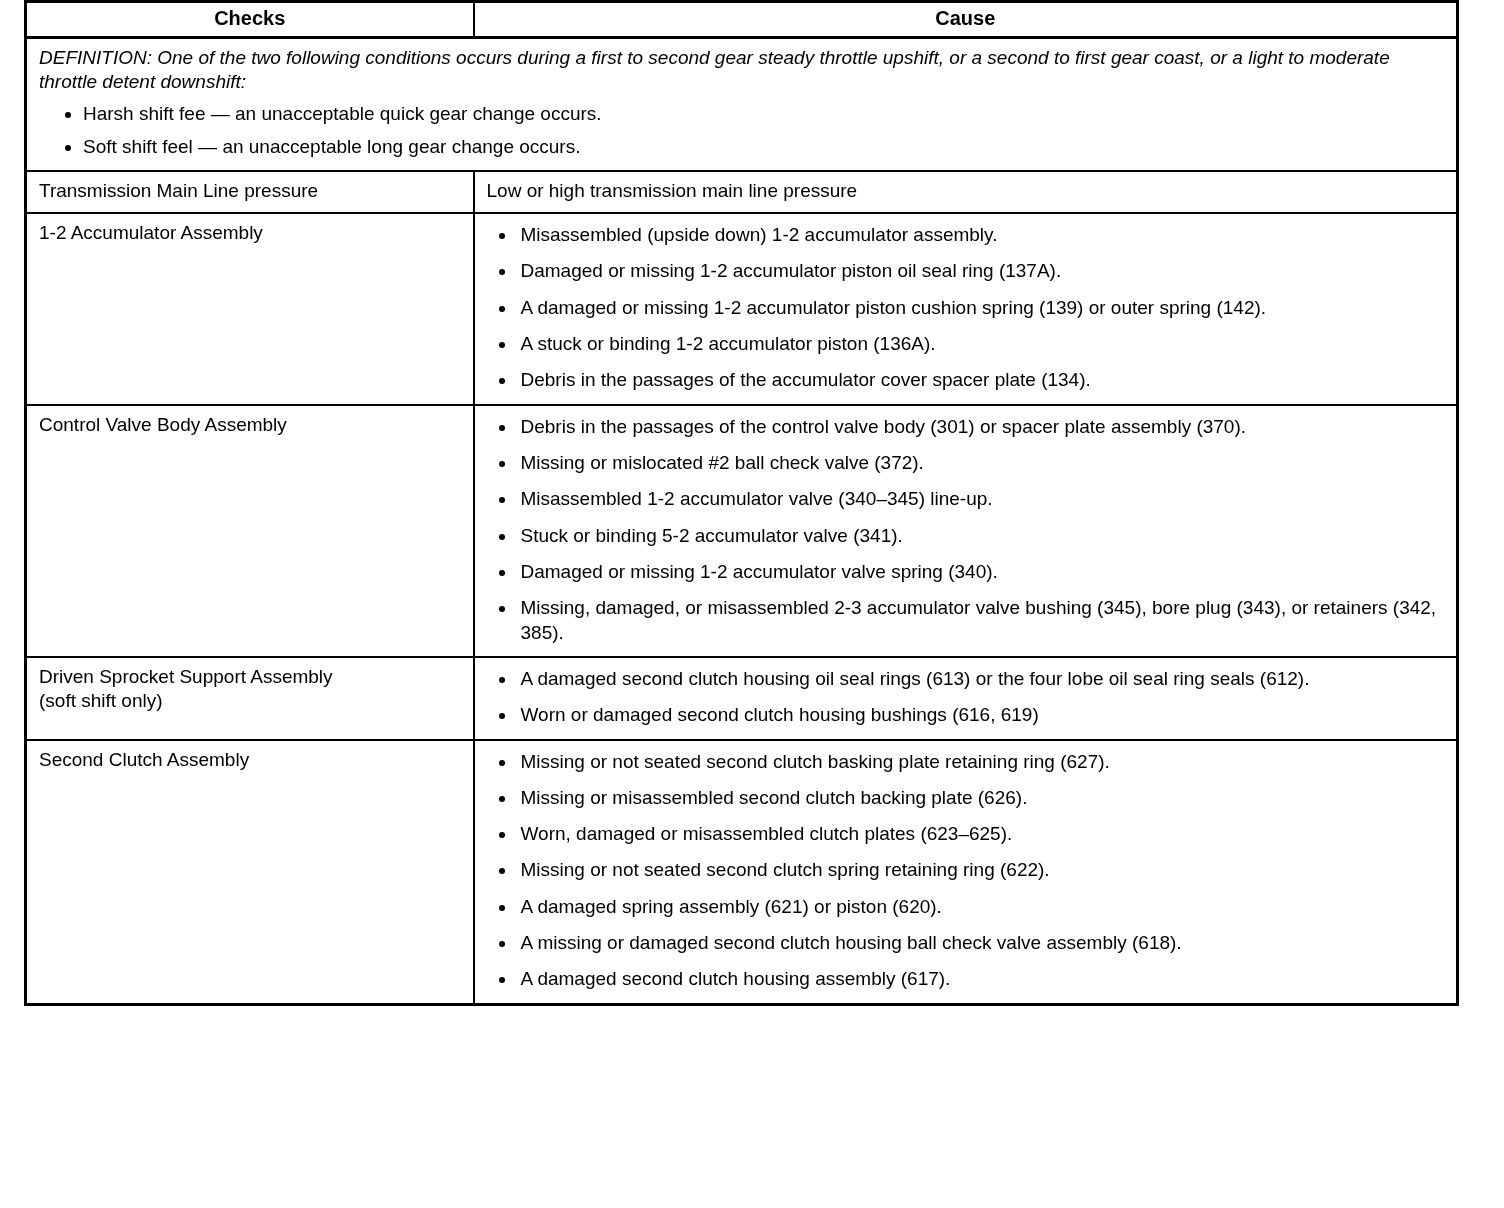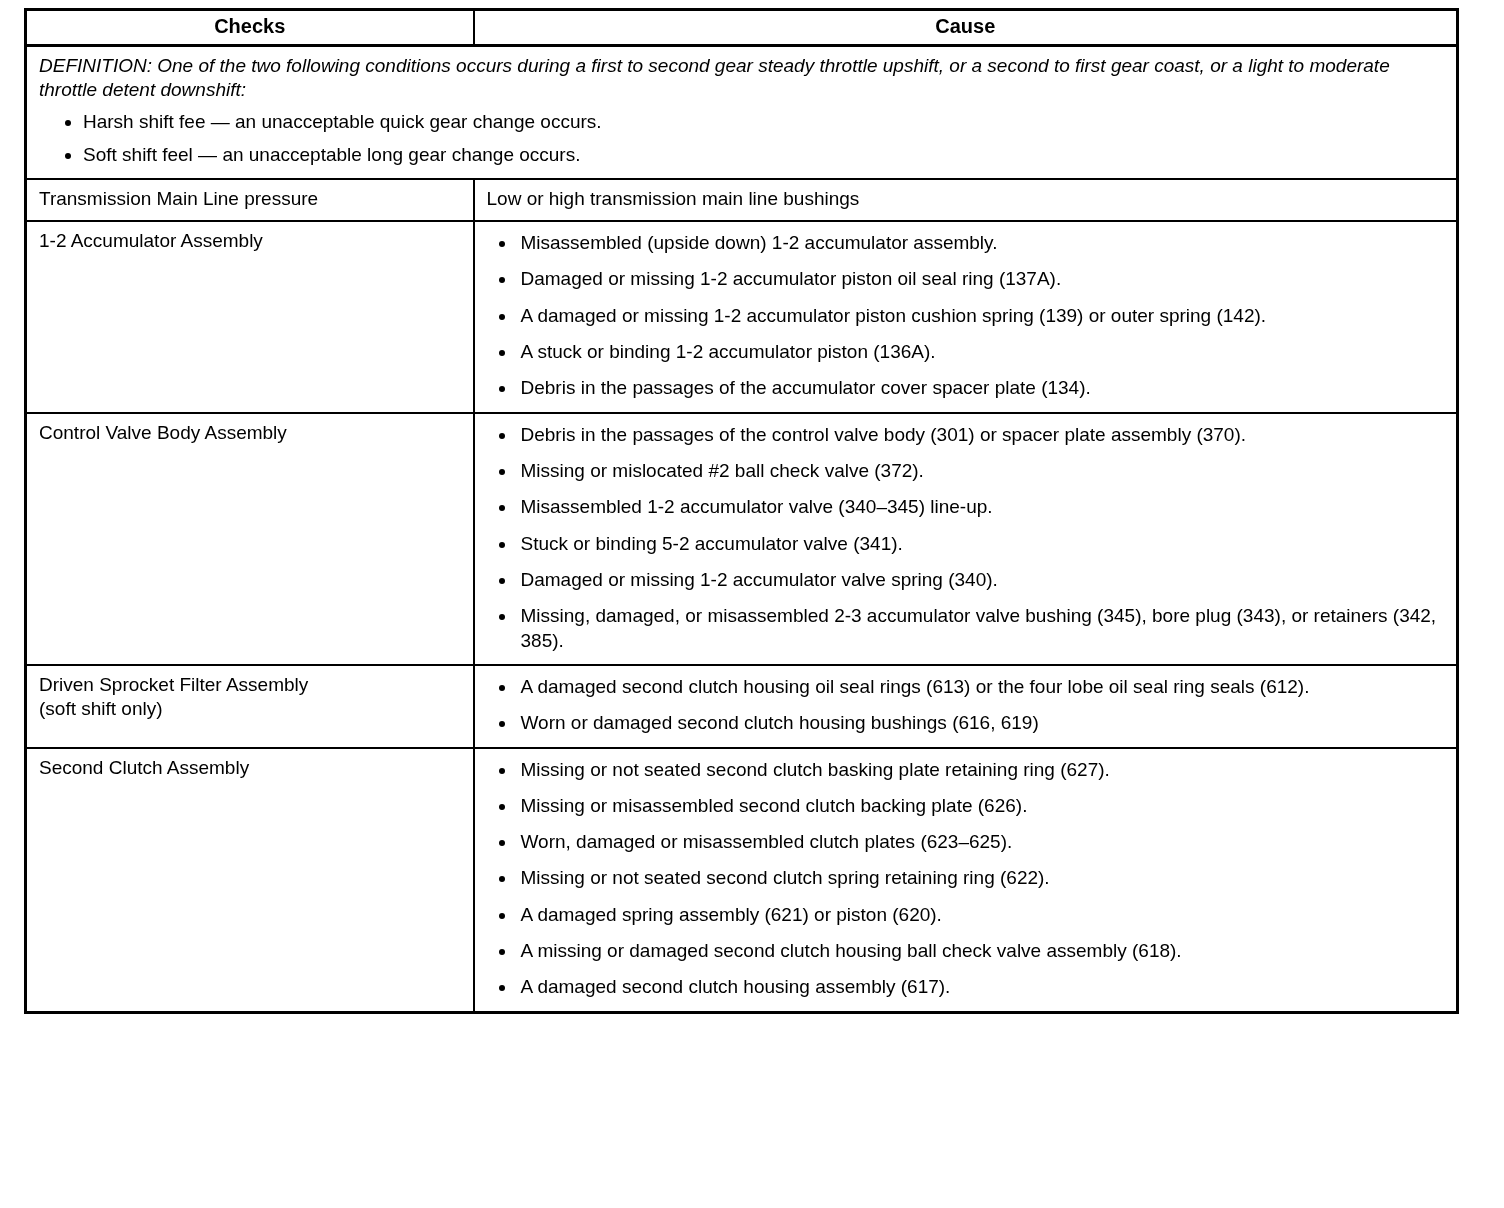--- a/index.html
+++ b/index.html
@@ -7,21 +7,21 @@
     padding: 0;
     background: #ffffff;
     font-family: "Liberation Sans", "DejaVu Sans", sans-serif;
     color: #000000;
   }
   .page {
     width: 1504px;
     height: 1056px;
     background: #ffffff;
     box-sizing: border-box;
-    padding: 8px 24px 10px 24px;
+    padding: 0 24px 10px 24px;
   }
   table.diag {
     border-collapse: collapse;
     width: 1432px;
     table-layout: fixed;
     border: 3px solid #000000;
   }
   table.diag th,
   table.diag td {
     border: 2px solid #000000;
@@ -96,21 +96,21 @@
           <ul class="def-bullets">
             <li>Harsh shift fee — an unacceptable quick gear change occurs.</li>
             <li>Soft shift feel — an unacceptable long gear change occurs.</li>
           </ul>
         </td>
       </tr>
 
 
       <tr>
         <td class="check-cell">Transmission Main Line pressure</td>
-        <td class="cause-cell">Low or high transmission main line bushings</td>
+        <td class="cause-cell">Low or high transmission main line pressure</td>
       </tr>
 
 
       <tr>
         <td class="check-cell">1-2 Accumulator Assembly</td>
         <td class="cause-cell">
           <ul class="bullets">
             <li>Misassembled (upside down) 1-2 accumulator assembly.</li>
             <li>Damaged or missing 1-2 accumulator piston oil seal ring (137A).</li>
             <li>A damaged or missing 1-2 accumulator piston cushion spring (139) or outer spring (142).</li>
@@ -128,21 +128,21 @@
             <li>Missing or mislocated #2 ball check valve (372).</li>
             <li>Misassembled 1-2 accumulator valve (340–345) line-up.</li>
             <li>Stuck or binding 5-2 accumulator valve (341).</li>
             <li>Damaged or missing 1-2 accumulator valve spring (340).</li>
             <li>Missing, damaged, or misassembled 2-3 accumulator valve bushing (345), bore plug (343), or retainers (342, 385).</li>
           </ul>
         </td>
       </tr>
 
       <tr>
-        <td class="check-cell">Driven Sprocket Filter Assembly
+        <td class="check-cell">Driven Sprocket Support Assembly
 (soft shift only)</td>
         <td class="cause-cell">
           <ul class="bullets">
             <li>A damaged second clutch housing oil seal rings (613) or the four lobe oil seal ring seals (612).</li>
             <li>Worn or damaged second clutch housing bushings (616, 619)</li>
           </ul>
         </td>
       </tr>
 
       <tr>

